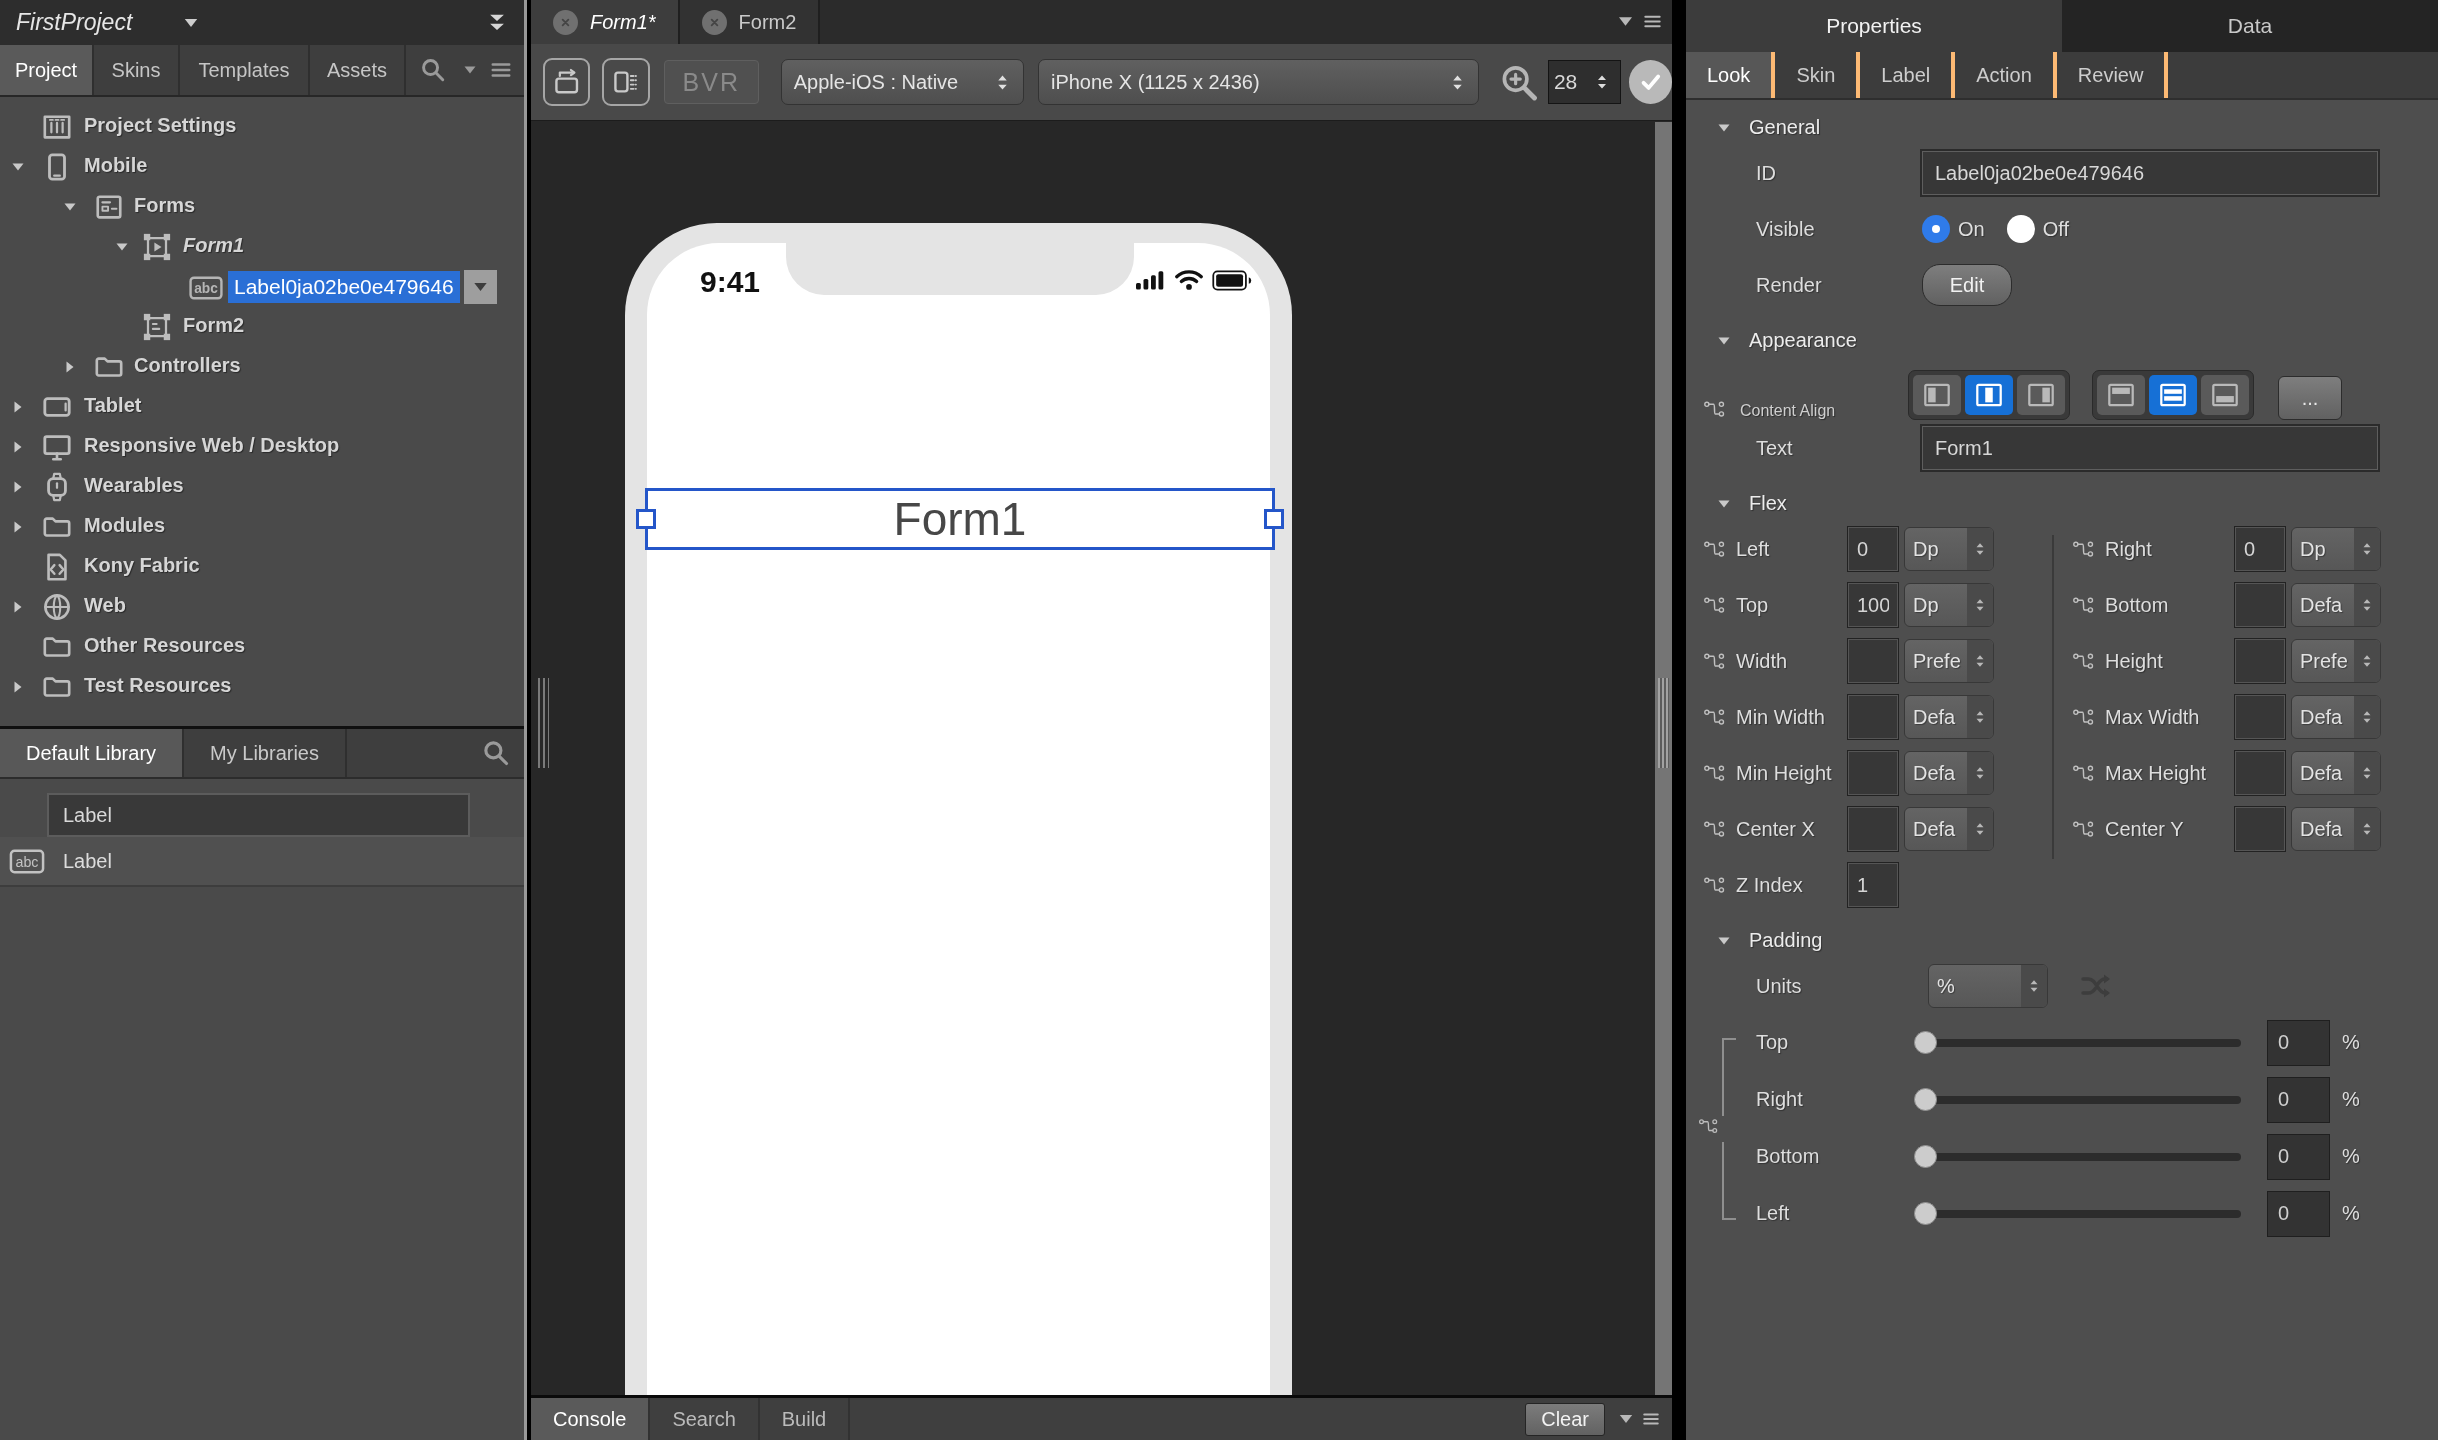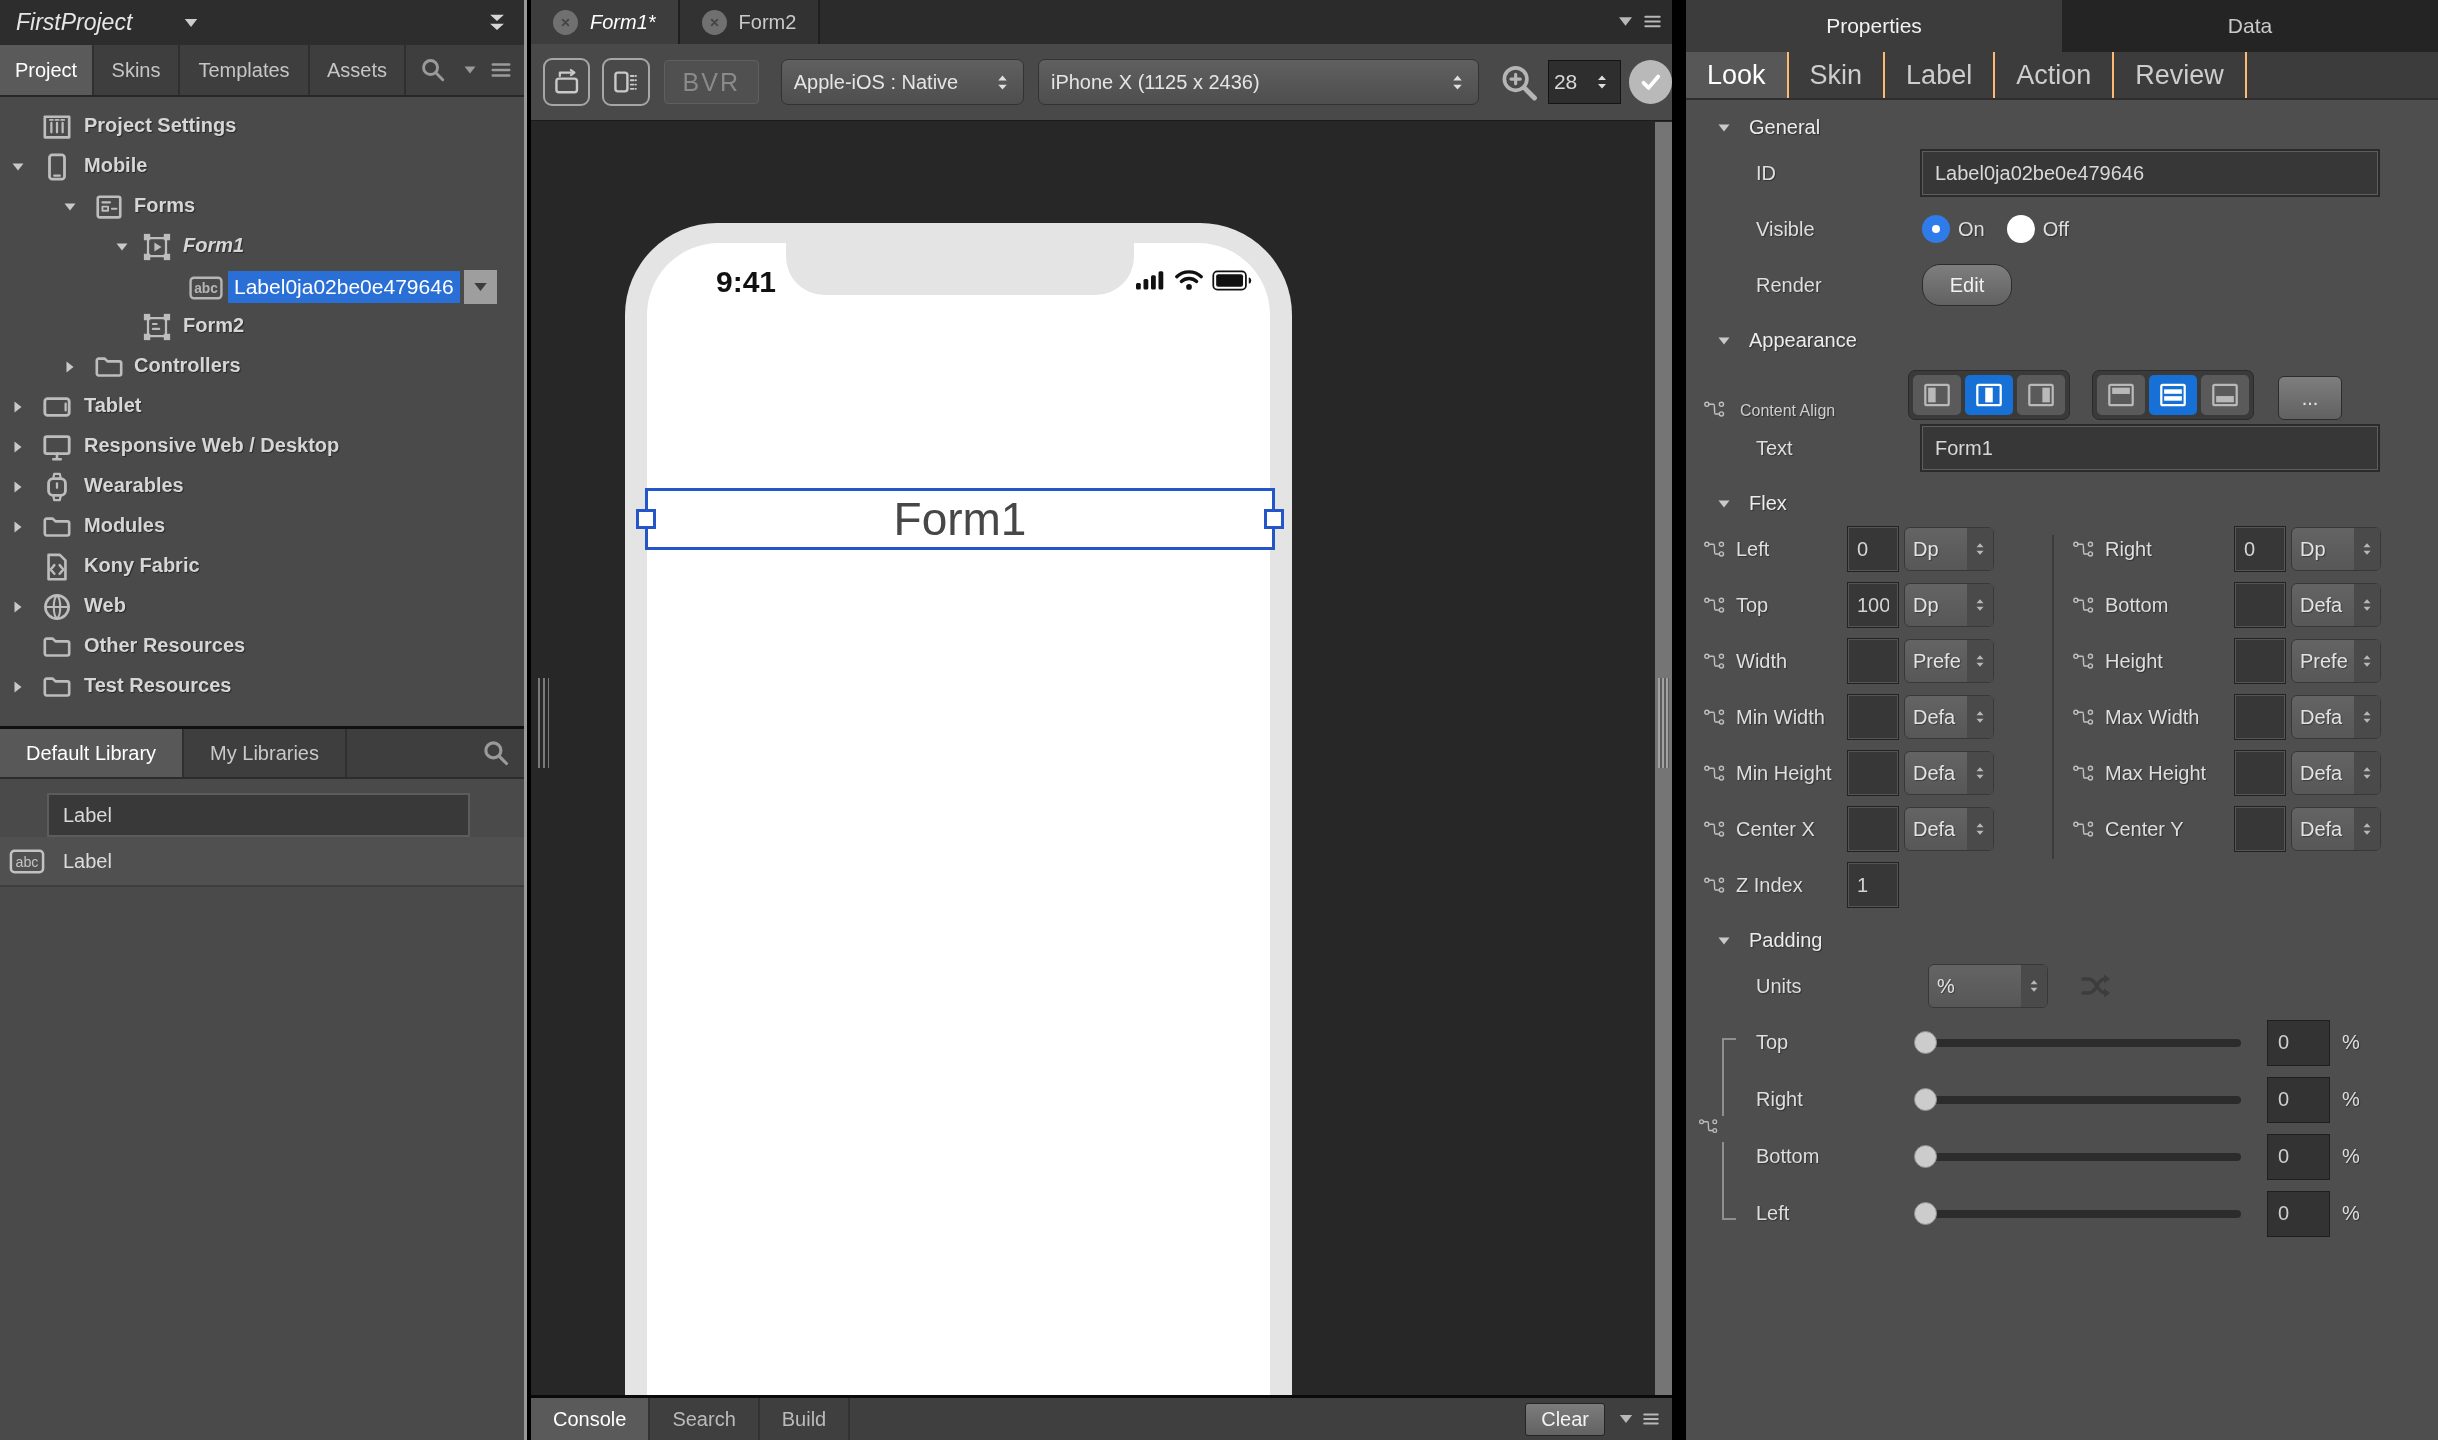--- a/index.html
+++ b/index.html
@@ -67,42 +67,42 @@
   .checkc { margin-left:8px; width:44px; height:44px; border-radius:50%; background:#b9b9b9; color:#fff; padding:9px; }
 
   .canvas { position:absolute; left:0; right:0; top:122px; bottom:45px; background:#272727; overflow:hidden; }
   .lgrip { position:absolute; left:7px; top:556px; width:11px; height:90px; background:repeating-linear-gradient(90deg,#7a7a7a 0 2px,transparent 2px 5px); }
   .scrollstrip { position:absolute; right:0; top:0; bottom:0; width:17px; background:#757575; }
   .sgrip { position:absolute; top:556px; left:3px; width:11px; height:90px; background:repeating-linear-gradient(90deg,#a2a2a2 0 2px,#5c5c5c 2px 4px); }
 
   .phone { position:absolute; left:94px; top:101px; width:667px; height:1300px; background:#e4e4e4; border-radius:92px 92px 0 0; }
   .screen { position:absolute; left:22px; right:22px; top:20px; bottom:0; background:#fff; border-radius:72px 72px 0 0; }
   .notch { position:absolute; left:139px; top:0; width:348px; height:52px; background:#e4e4e4; border-radius:0 0 38px 38px; }
-  .stime { position:absolute; left:69px; top:22px; font-size:30px; font-weight:700; color:#111; }
+  .stime { position:absolute; left:53px; top:22px; font-size:30px; font-weight:700; color:#111; }
   .sicons { position:absolute; right:18px; top:26px; display:flex; gap:8px; align-items:center; color:#111; }
   .widget { position:absolute; left:-2px; top:245px; width:630px; height:62px; background:#fff; border:3px solid #2456c9; display:flex; align-items:center; justify-content:center; }
   .widget .wtext { font-size:46px; color:#474747; }
   .handle { position:absolute; top:50%; margin-top:-10px; width:20px; height:20px; background:#fff; border:3px solid #2456c9; }
   .handle.hl { left:-12px; } .handle.hr { right:-12px; }
 
   .consolebar { position:absolute; left:0; right:0; bottom:0; height:45px; background:#3f3f3f; border-top:3px solid #0a0a0a; display:flex; align-items:stretch; }
   .ctab { padding:0 22px; display:flex; align-items:center; font-size:20px; color:#bbb; border-right:2px solid #323232; }
   .ctab.active { background:#5a5a5a; color:#fff; }
   .consolebar .flexsp { flex:1; }
   .clearbtn { align-self:center; height:33px; padding:0 15px; background:linear-gradient(#7c7c7c,#626262); border:1px solid #252525; border-radius:3px; color:#f2f2f2; font-size:20px; font-family:inherit; }
   .cb-icons { display:flex; gap:7px; align-items:center; margin:0 12px 0 12px; color:#cfcfcf; }
   .cb-icons .icon { width:18px; height:18px; }
 
   
   #right { position:absolute; left:1686px; top:0; width:752px; height:1440px; background:#4e4e4e; }
   .ptabs { height:52px; background:#242424; display:flex; }
   .ptab { flex:1; display:flex; align-items:center; justify-content:center; font-size:21px; color:#c9c9c9; }
   .ptab.active { background:#3c3c3c; color:#f2f2f2; }
   .subtabs { height:48px; background:#3c3c3c; display:flex; align-items:stretch; border-bottom:2px solid #2e2e2e; }
-  .stab { padding:0 21px; display:flex; align-items:center; font-size:27px; color:#cdcdcd; border-right:2px solid #fdba74; }
+  .stab { padding:0 21px; display:flex; align-items:center; font-size:20px; color:#cdcdcd; border-right:4px solid #fdba74; }
   .stab.active { background:#575757; color:#fff; }
 
   .sechdr { display:flex; align-items:center; gap:17px; padding:16px 0 6px 30px; font-size:20px; color:#ececec; text-shadow:1px 1px 1px rgba(0,0,0,.4); }
   .sechdr .icon { width:16px; height:16px; color:#c9c9c9; }
   .prow { display:flex; align-items:center; min-height:56px; padding-left:70px; font-size:20px; color:#dedede; text-shadow:1px 1px 1px rgba(0,0,0,.35); }
   .plabel { width:166px; }
   .pinput { width:456px; height:44px; background:#373737; border:1px solid #5e5e5e; outline:2px solid #2b2b2b; color:#d8d8d8; font-size:20px; padding:0 12px; font-family:inherit; }
   .radio { width:28px; height:28px; border-radius:50%; margin-right:8px; }
   .radio.on { background:#2f7bea; position:relative; }
   .radio.on::after { content:""; position:absolute; left:10px; top:10px; width:8px; height:8px; border-radius:50%; background:#fff; }

